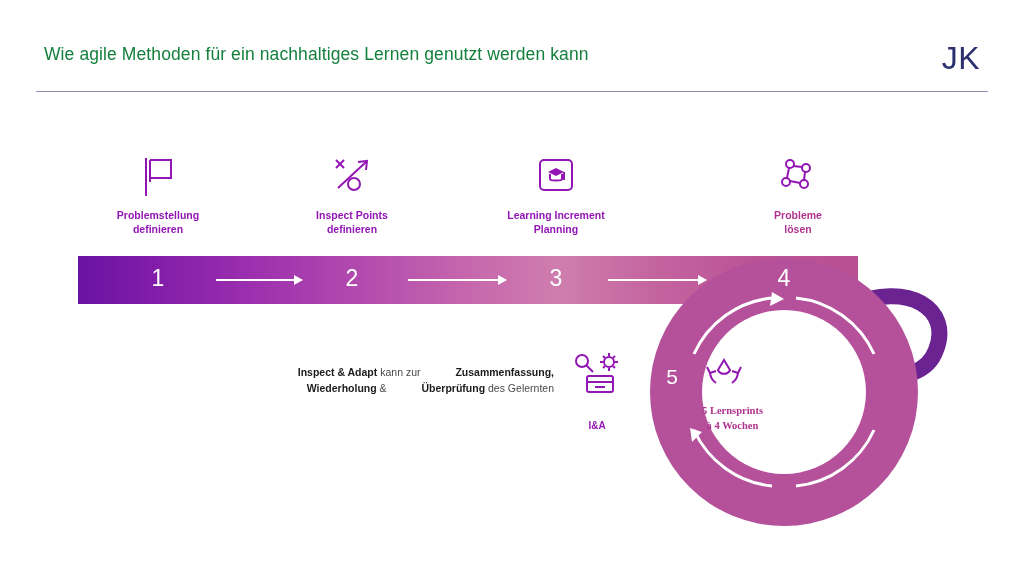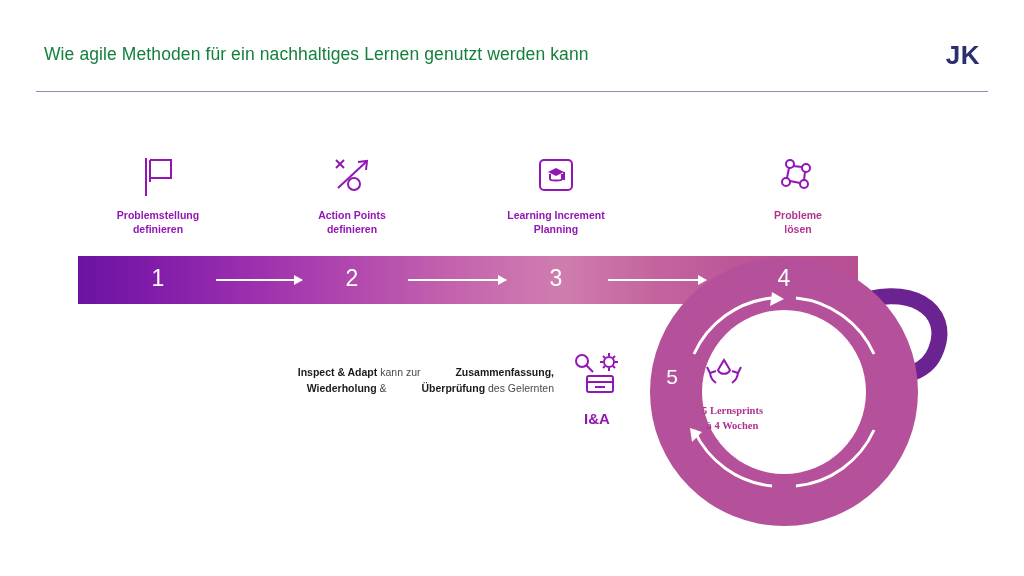--- a/index.html
+++ b/index.html
@@ -28,22 +28,22 @@
     top: 44px;
     font-size: 17.5px;
     color: #15803d;
     letter-spacing: 0.1px;
     white-space: nowrap;
   }
   #logo {
     position: absolute;
     right: 44px;
     top: 40px;
-    font-size: 26px;
-    font-weight: bold;
+    font-size: 32px;
+    font-weight: normal;
     color: #2b2f6e;
     letter-spacing: 0.5px;
   }
   #header-rule {
     position: absolute;
     left: 36px;
     top: 91px;
     width: 952px;
     height: 1px;
     background: #8d8fb5;
@@ -202,22 +202,22 @@
   }
   #ia-text b { color: #1b1b1b; margin-left: 32px; }
   #ia-icon-wrap {
     position: absolute;
     left: 566px;
     top: 352px;
     width: 62px;
     text-align: center;
   }
   #ia-icon-label {
-    margin-top: 10px;
-    font-size: 15px;
+    margin-top: 20px;
+    font-size: 10px;
     font-weight: bold;
     color: #9216b4;
   }
 </style>
 </head>
 <body>
 
 <div id="header">
   <div id="page-title">Wie agile Methoden für ein nachhaltiges Lernen genutzt werden kann</div>
   <div id="logo">JK</div>
@@ -244,21 +244,21 @@
     <div class="icon-wrap">
       <svg width="48" height="44" viewBox="0 0 48 44" fill="none" stroke="#9216b4" stroke-width="2">
         <line x1="8" y1="6" x2="16" y2="14"></line>
         <line x1="16" y1="6" x2="8" y2="14"></line>
         <line x1="10" y1="34" x2="38" y2="8"></line>
         <polyline points="30,8 39,7 38,16"></polyline>
         <circle cx="26" cy="30" r="6"></circle>
       </svg>
     </div>
     <div class="node-label">
-      <span>Action Points</span><br>
+      <span>Inspect Points</span><br>
       <span>definieren</span>
     </div>
   </div>
 
   <div class="node magenta" style="left:708px; top:150px;">
     <div class="icon-wrap">
       <svg width="48" height="44" viewBox="0 0 48 44" fill="none" stroke="#9216b4" stroke-width="2">
         <circle cx="16" cy="10" r="4"></circle>
         <circle cx="32" cy="14" r="4"></circle>
         <circle cx="12" cy="28" r="4"></circle>

